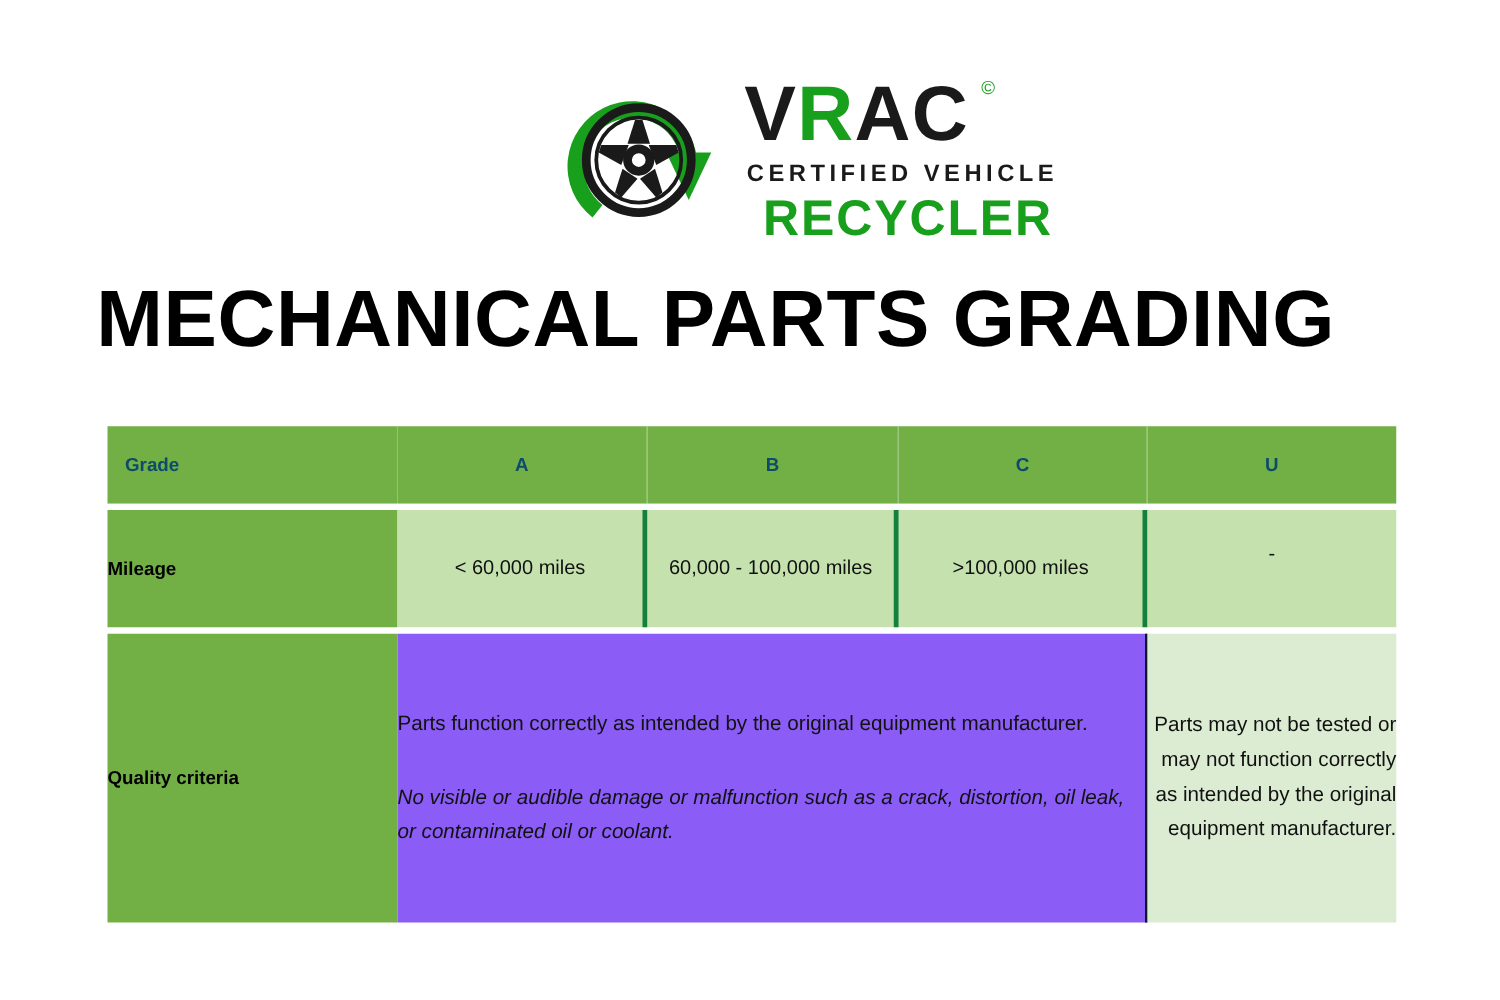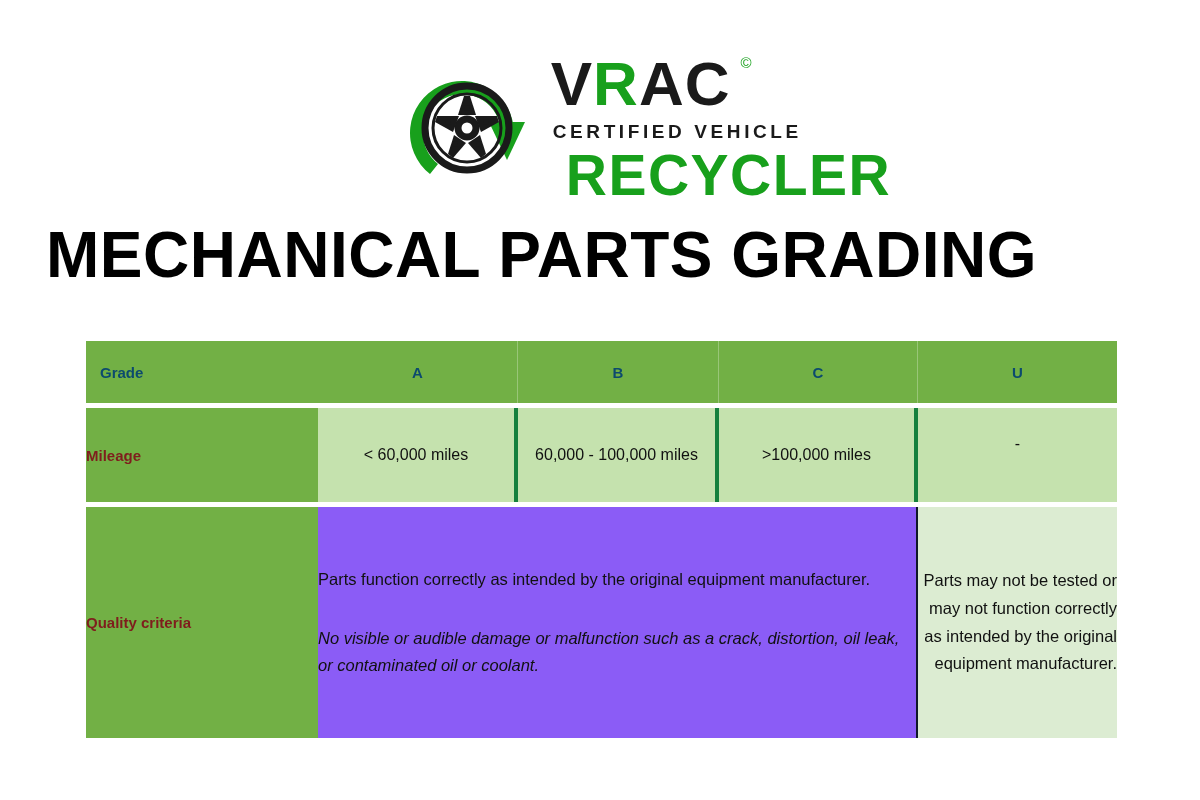--- a/index.html
+++ b/index.html
@@ -73,42 +73,41 @@
     display: block;
     font-size: 19px;
     font-weight: bold;
     letter-spacing: 3.6px;
     color: #1a1a1a;
     margin-top: 7px;
     margin-left: 2px;
   }
   .logo-row3 {
     display: block;
-    font-size: 57px;
+    font-size: 40px;
     font-weight: bold;
     letter-spacing: 1.5px;
     color: #18a01c;
     margin-top: 6px;
     margin-left: 15px;
   }
 
   
   .page-title {
     position: absolute;
     left: 0;
     top: 218px;
     width: 1068px;
-    text-align: left;
+    text-align: right;
     font-size: 64px;
     font-weight: bold;
     letter-spacing: 0.5px;
     color: #000000;
     font-family: "Liberation Sans", sans-serif;
     white-space: nowrap;
-    margin-left: 46px;
   }
 
   
   .grading-table {
     position: absolute;
     left: 86px;
     top: 341px;
     width: 1031px;
     border-collapse: separate;
     border-spacing: 0;
@@ -132,21 +131,21 @@
     text-align: left;
     padding-left: 14px;
     border-right: none;
   }
   .hdr.last { border-right: none; }
 
   .rowgap { height: 5px; background: #ffffff; }
 
   .rowhead {
     background: #72b045;
-    color: #7f1d1d;
+    color: #000000;
     font-size: 15px;
     font-weight: bold;
     text-align: left;
     padding-left: 14px;
   }
 
   .mileage-cell {
     background: #c5e2ae;
     text-align: center;
     font-size: 16px;

